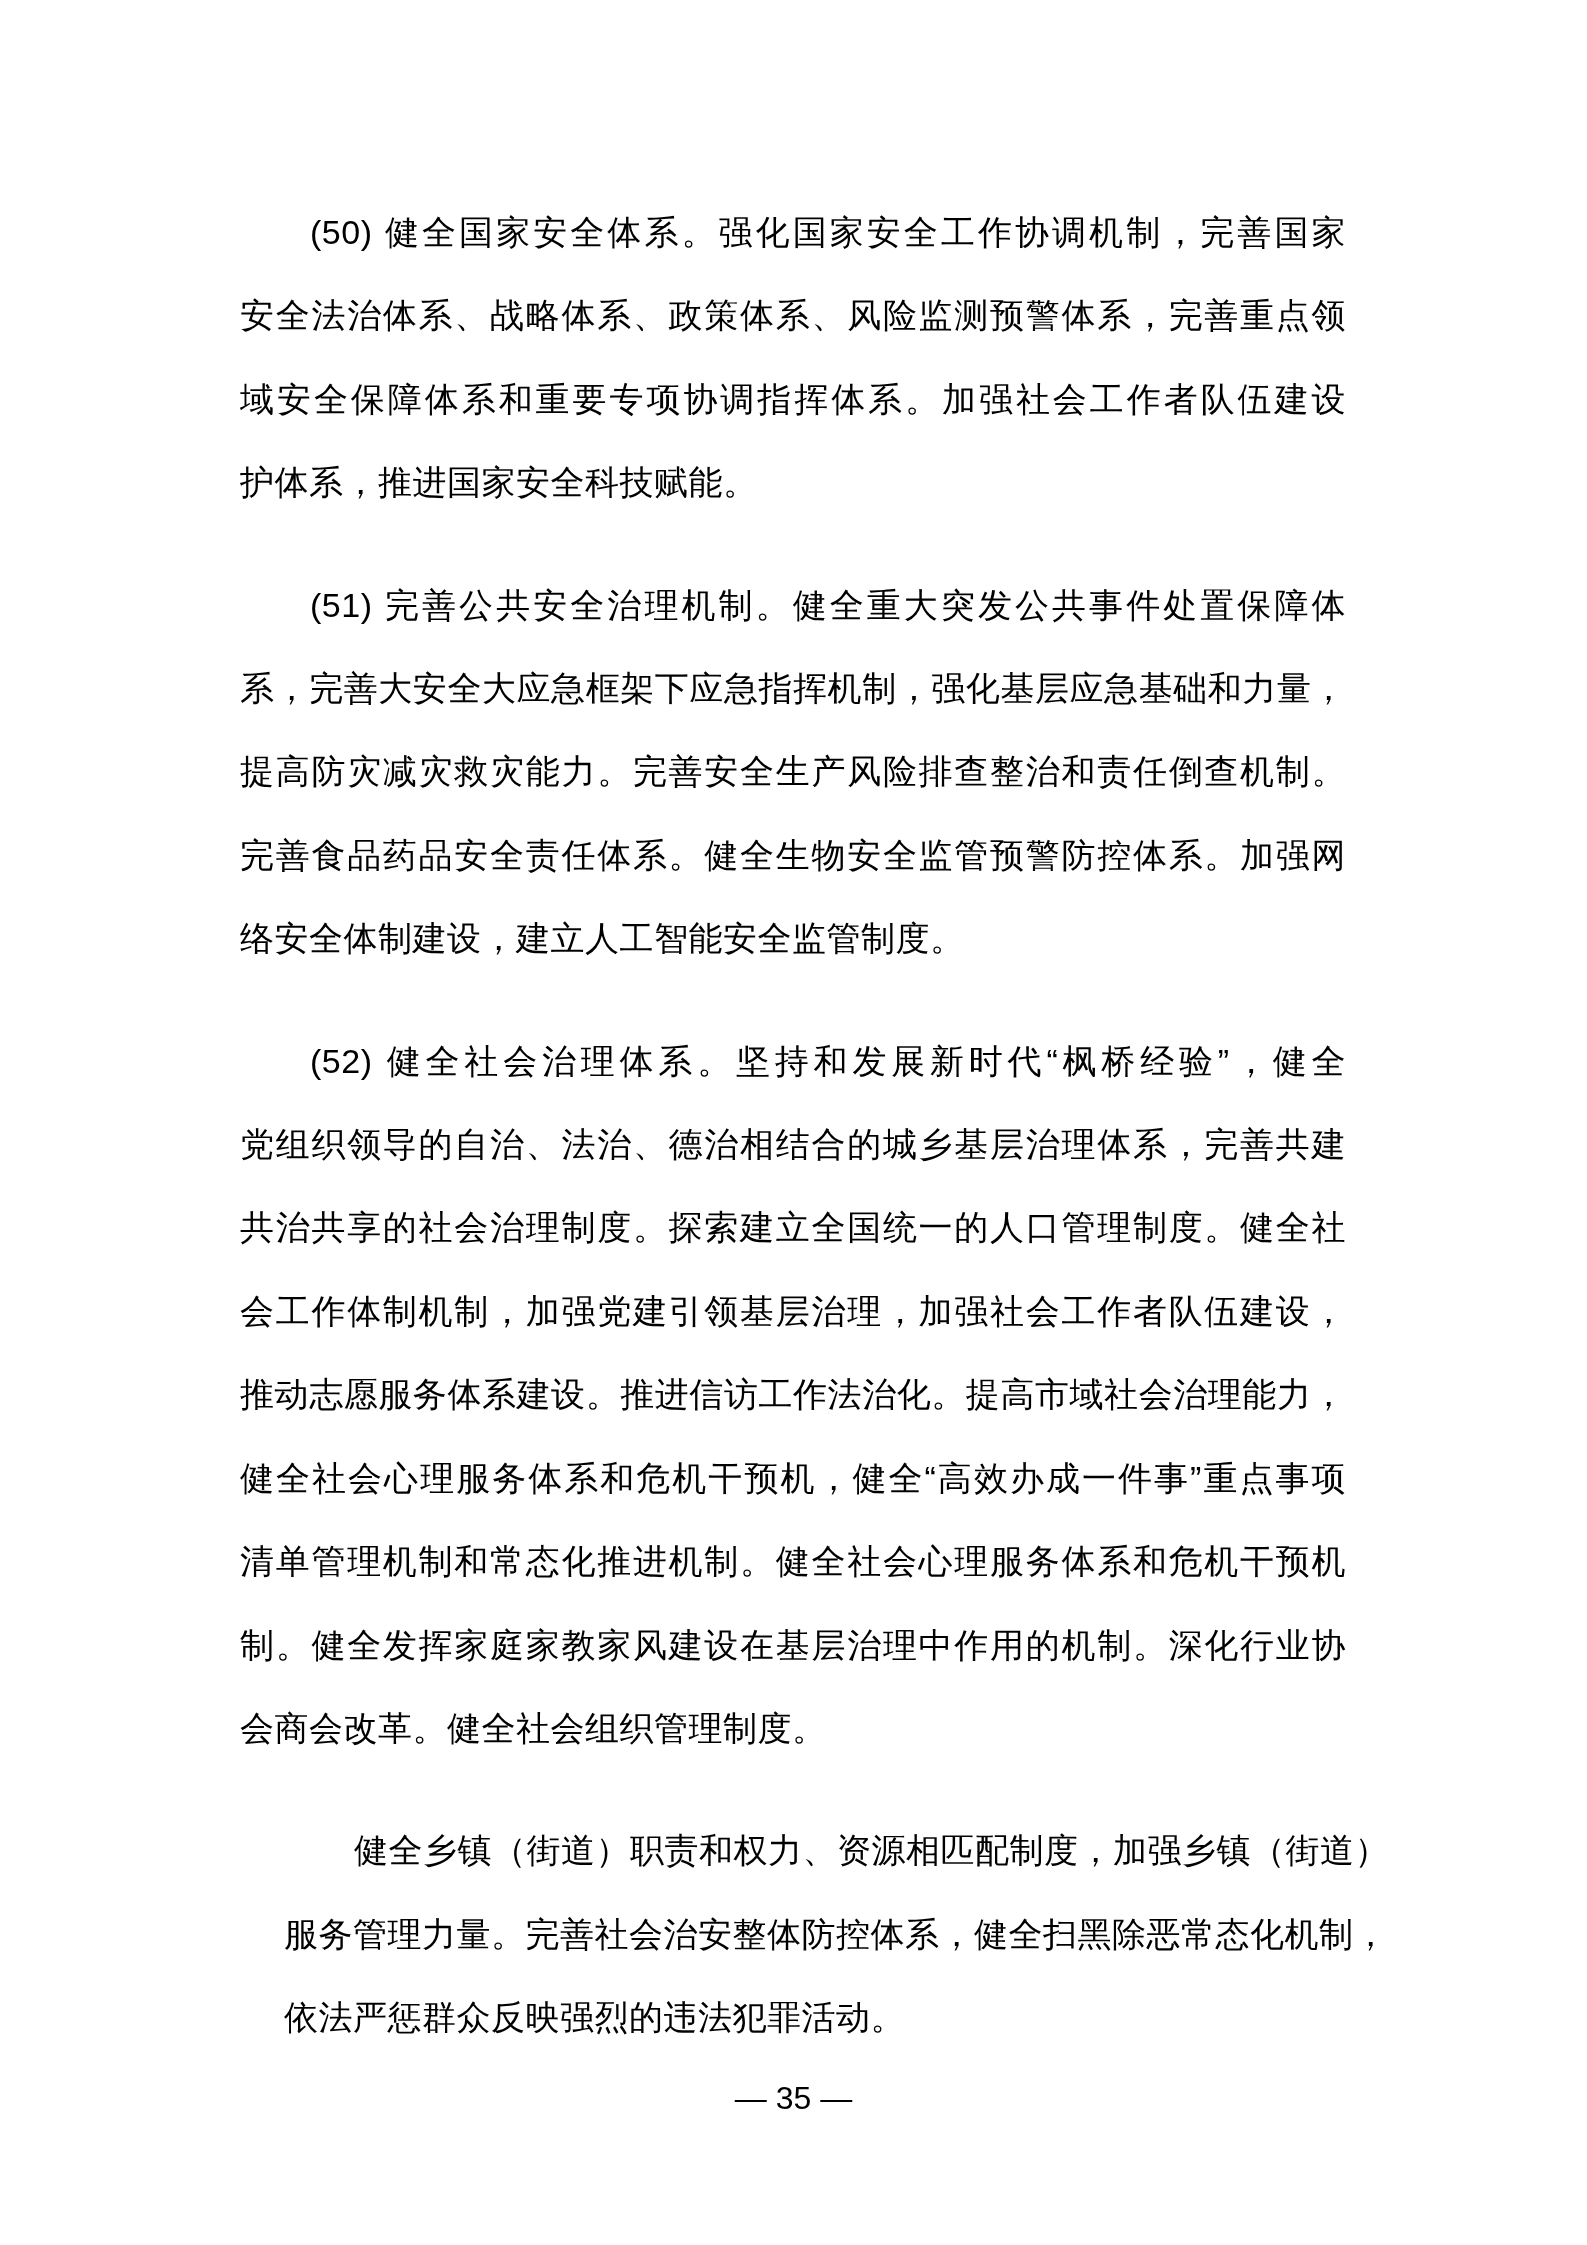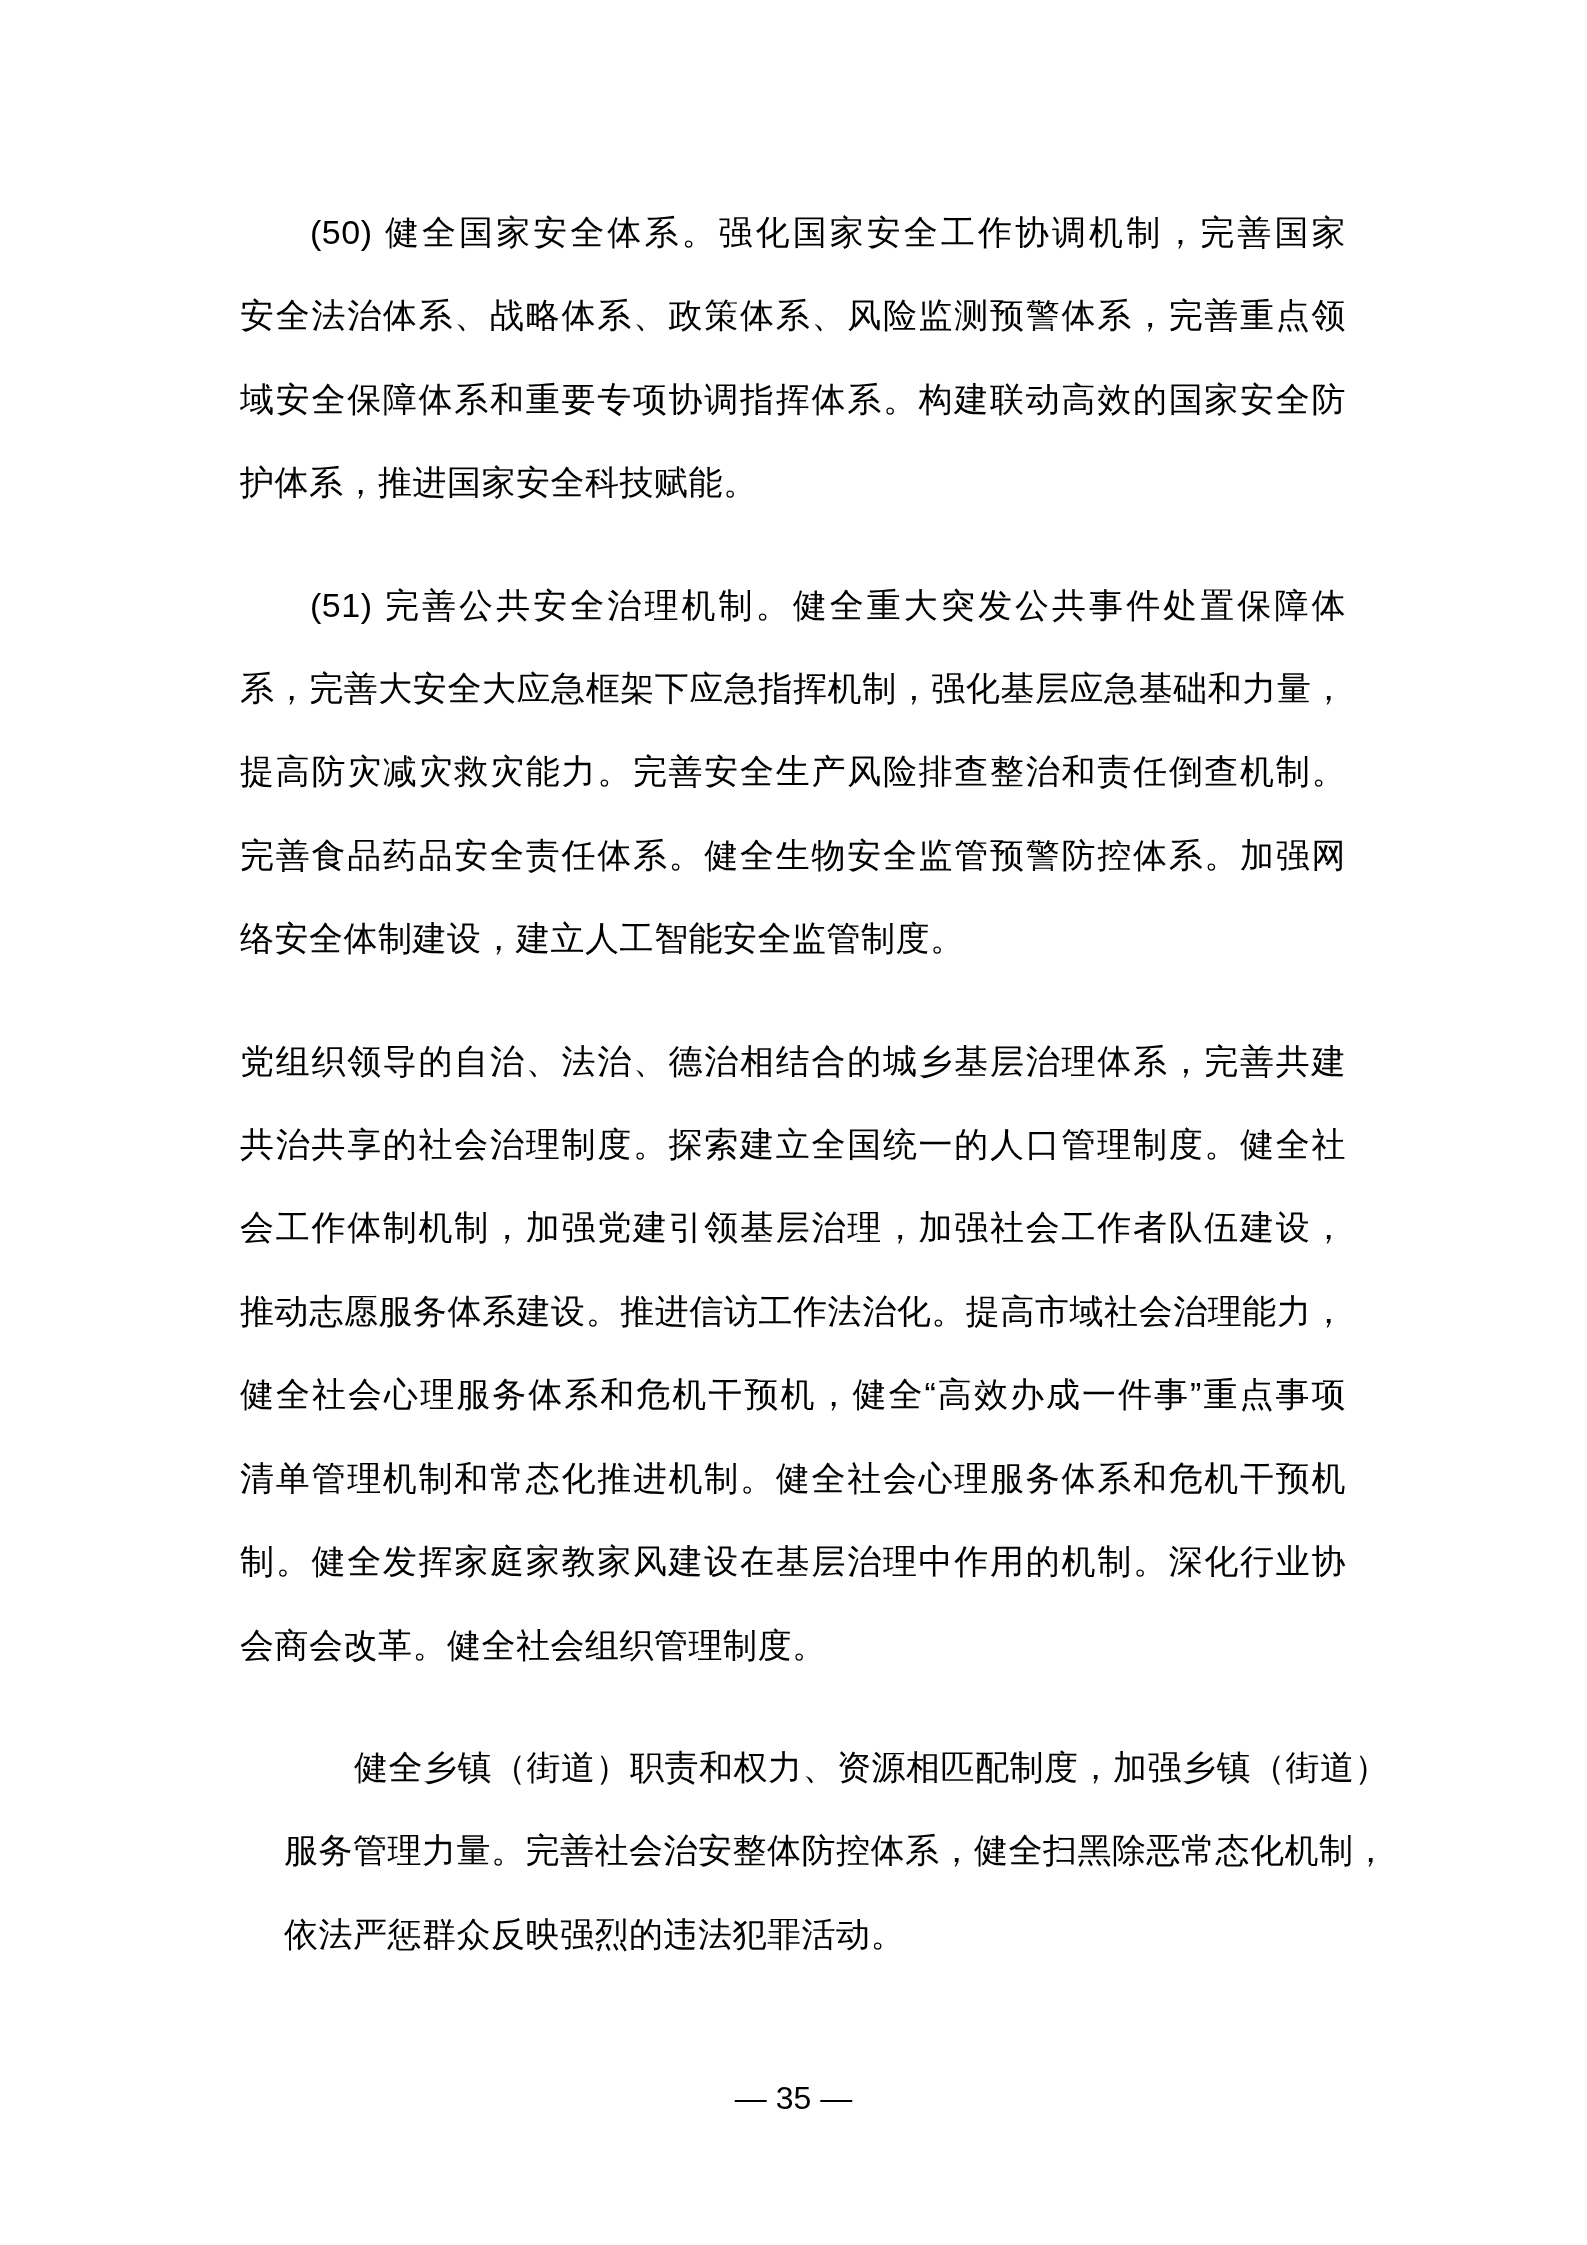--- a/index.html
+++ b/index.html
@@ -64,31 +64,32 @@
   }
 </style>
 </head>
 <body>
 
 <main class="page">
   <div class="text-block" id="text-block">
       <div class="para">
         <div class="line first">(50) 健全国家安全体系。强化国家安全工作协调机制，完善国家</div>
         <div class="line">安全法治体系、战略体系、政策体系、风险监测预警体系，完善重点领</div>
-        <div class="line">域安全保障体系和重要专项协调指挥体系。构建联动高效的国家安全防</div>
+        <div class="line">域安全保障体系和重要专项协调指挥体系。加强社会工作者队伍建设</div>
         <div class="line last">护体系，推进国家安全科技赋能。</div>
       </div>
       <div class="para">
         <div class="line first">(51) 完善公共安全治理机制。健全重大突发公共事件处置保障体</div>
         <div class="line">系，完善大安全大应急框架下应急指挥机制，强化基层应急基础和力量，</div>
         <div class="line">提高防灾减灾救灾能力。完善安全生产风险排查整治和责任倒查机制。</div>
         <div class="line">完善食品药品安全责任体系。健全生物安全监管预警防控体系。加强网</div>
         <div class="line last">络安全体制建设，建立人工智能安全监管制度。</div>
       </div>
       <div class="para">
+        <div class="line first">(52) 健全社会治理体系。坚持和发展新时代“枫桥经验”，健全</div>
         <div class="line">党组织领导的自治、法治、德治相结合的城乡基层治理体系，完善共建</div>
         <div class="line">共治共享的社会治理制度。探索建立全国统一的人口管理制度。健全社</div>
         <div class="line">会工作体制机制，加强党建引领基层治理，加强社会工作者队伍建设，</div>
         <div class="line">推动志愿服务体系建设。推进信访工作法治化。提高市域社会治理能力，</div>
         <div class="line">健全社会心理服务体系和危机干预机，健全“高效办成一件事”重点事项</div>
         <div class="line">清单管理机制和常态化推进机制。健全社会心理服务体系和危机干预机</div>
         <div class="line">制。健全发挥家庭家教家风建设在基层治理中作用的机制。深化行业协</div>
         <div class="line last">会商会改革。健全社会组织管理制度。</div>
       </div>
       <div class="para">

